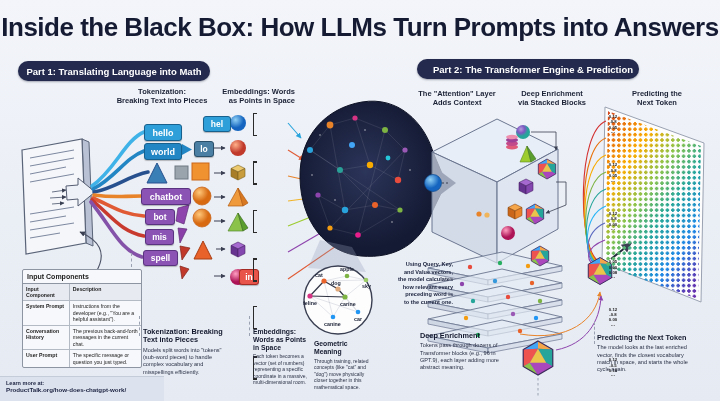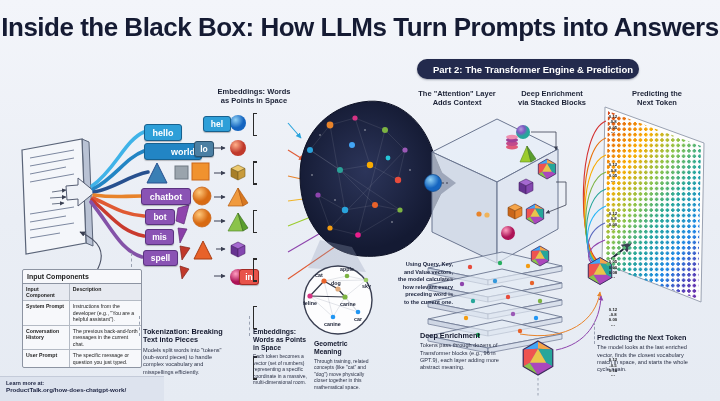--- a/index.html
+++ b/index.html
@@ -368,33 +368,36 @@
         <use href="#icosa"></use>
       </g>
     <line x1="611" y1="259" x2="631" y2="243" stroke="#23283a" stroke-width="2" marker-end="url(#ab)"></line>
   </svg>
 
   <div class="abs dots" style="left:600px;top:105px;width:110px;height:202px;
        clip-path:polygon(8px 6px,101px 41px,98px 194px,5px 161px);"></div>
 
   <div class="abs title" style="top:12px;left:0;">Inside the Black Box: How LLMs Turn Prompts into Answers</div>
 
+  <div class="abs pill" style="left:18px;top:61px;width:192px;height:20px;">Part 1: Translating Language into Math</div>
   <div class="abs pill" style="left:417px;top:59px;width:212px;height:20px;padding-left:10px;">Part 2: The Transformer Engine &amp; Prediction</div>
 
-  <div class="abs hdr" style="left:213px;top:87px;width:82px;">Embeddings: Words
+  <div class="abs hdr" style="left:112px;top:87px;width:100px;">Tokenization:
+Breaking Text into Pieces</div>
+  <div class="abs hdr" style="left:213px;top:87px;width:82px;text-align:right;">Embeddings: Words
 as Points in Space</div>
   <div class="abs hdr" style="left:414px;top:89px;width:86px;">The "Attention" Layer
 Adds Context</div>
   <div class="abs hdr" style="left:512px;top:89px;width:80px;">Deep Enrichment
 via Stacked Blocks</div>
   <div class="abs hdr" style="left:617px;top:89px;width:80px;">Predicting the
 Next Token</div>
 
   <div class="abs chip blue" style="left:144px;top:124px;width:36px;height:15px;font-size:9px;">hello</div>
-  <div class="abs chip blue" style="left:144px;top:143px;width:36px;height:15px;font-size:9px;background:#2285c4;padding-left:20px;">world</div>
+  <div class="abs chip blue" style="left:144px;top:143px;width:36px;height:15px;font-size:9px;background:#2285c4;">world</div>
   <div class="abs chip purple" style="left:141px;top:188px;width:48px;height:15px;font-size:9px;">chatbot</div>
   <div class="abs chip purple" style="left:145px;top:209px;width:28px;height:14px;font-size:8.5px;">bot</div>
   <div class="abs chip purple" style="left:145px;top:229px;width:27px;height:14px;font-size:8.5px;">mis</div>
   <div class="abs chip purple" style="left:143px;top:250px;width:33px;height:14px;font-size:8.5px;">spell</div>
 
   <div class="abs chip blue" style="left:186px;top:116px;width:26px;height:14px;font-size:8.5px;margin-left:17px;">hel</div>
   <div class="abs chip steel" style="left:194px;top:141px;width:18px;height:14px;font-size:8.5px;">lo</div>
   <div class="abs chip red" style="left:194px;top:269px;width:18px;height:14px;font-size:8.5px;">in</div>
 
   <div class="abs vec" style="left:253px;top:113px;">

